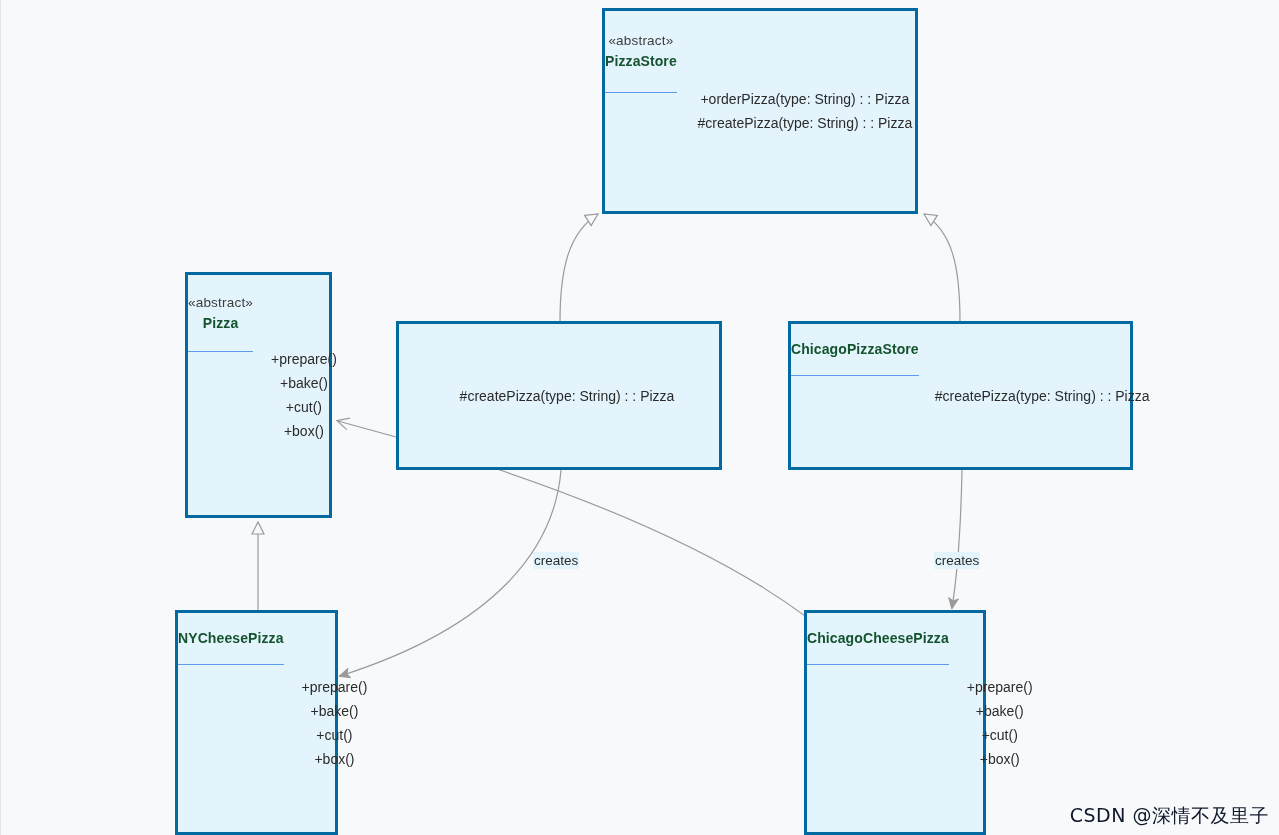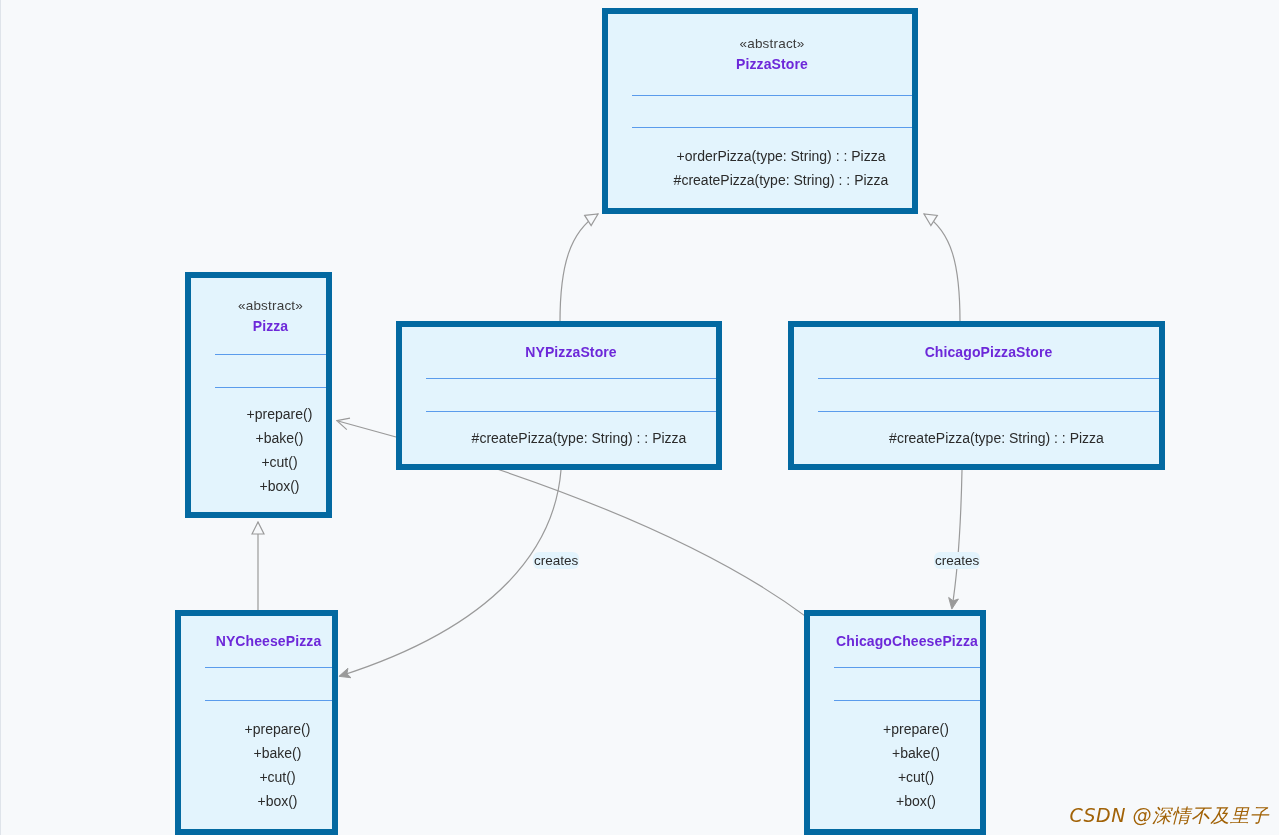--- a/index.html
+++ b/index.html
@@ -21,44 +21,43 @@
     left: 0;
     top: 0;
     width: 1279px;
     height: 835px;
     pointer-events: none;
   }
   .uml-class {
     position: absolute;
     box-sizing: border-box;
     background: #e3f4fd;
-    border: 6px solid #0369a1;
+    border: 3px solid #0369a1;
     display: flex;
-    flex-direction: column;
-    padding-left: 24px;
+    flex-direction: row;
   }
   .uml-header {
     box-sizing: border-box;
     display: flex;
     flex-direction: column;
     align-items: center;
     justify-content: center;
     text-align: center;
     border-bottom: 1px solid #5a9bec;
   }
   .stereotype {
     font-size: 13.5px;
     color: #3c3c3c;
     line-height: 20px;
     letter-spacing: 0.2px;
   }
   .class-name {
     font-size: 14px;
     font-weight: bold;
-    color: #6d28d9;
+    color: #14532d;
     line-height: 21px;
     letter-spacing: 0.1px;
   }
   .uml-attrs {
     box-sizing: border-box;
     border-bottom: 1px solid #5a9bec;
   }
   .uml-ops {
     box-sizing: border-box;
     flex: 1 1 auto;
@@ -75,32 +74,30 @@
     white-space: nowrap;
   }
   .edge-label {
     position: absolute;
     font-size: 13.5px;
     color: #2b2b2b;
     background: #e3f4fd;
     line-height: 17px;
     padding: 0 1px;
     white-space: nowrap;
-    border-radius: 6px;
   }
   #watermark {
     position: absolute;
     right: 10px;
     bottom: 6px;
     font-size: 19px;
-    color: #a16207;
+    color: #0f172a;
     font-family: "DejaVu Sans", "Liberation Sans", sans-serif;
     letter-spacing: 0.5px;
     white-space: nowrap;
-    font-style: italic;
   }
   .left-rule {
     position: absolute;
     left: 0;
     top: 0;
     width: 1px;
     height: 835px;
     background: #dfe4ea;
   }
 </style>
@@ -159,30 +156,27 @@
     <div class="uml-attrs" style="height:33px;"></div>
     <div class="uml-ops">
       <div class="op">+prepare()</div>
       <div class="op">+bake()</div>
       <div class="op">+cut()</div>
       <div class="op">+box()</div>
     </div>
   </div>
 
   <div class="uml-class" style="left:396px; top:321px; width:326px; height:149px;">
-    <div class="uml-header" style="height:52px;">
-      <div class="class-name">NYPizzaStore</div>
-    </div>
     <div class="uml-attrs" style="height:33px;"></div>
     <div class="uml-ops" style="padding-left:16px;">
       <div class="op">#createPizza(type: String) : : Pizza</div>
     </div>
   </div>
 
-  <div class="uml-class" style="left:788px; top:321px; width:377px; height:149px;">
+  <div class="uml-class" style="left:788px; top:321px; width:345px; height:149px;">
     <div class="uml-header" style="height:52px;">
       <div class="class-name">ChicagoPizzaStore</div>
     </div>
     <div class="uml-attrs" style="height:33px;"></div>
     <div class="uml-ops" style="padding-left:16px;">
       <div class="op">#createPizza(type: String) : : Pizza</div>
     </div>
   </div>
 
   <div class="uml-class" style="left:175px; top:610px; width:163px; height:225px;">

